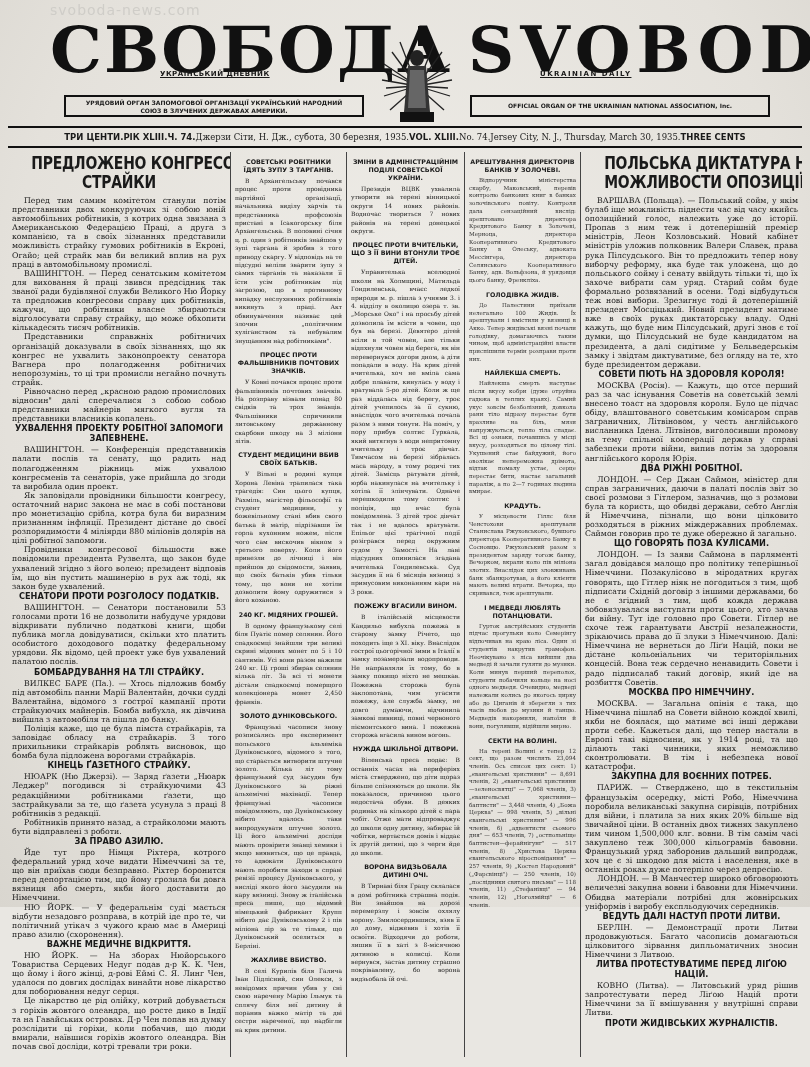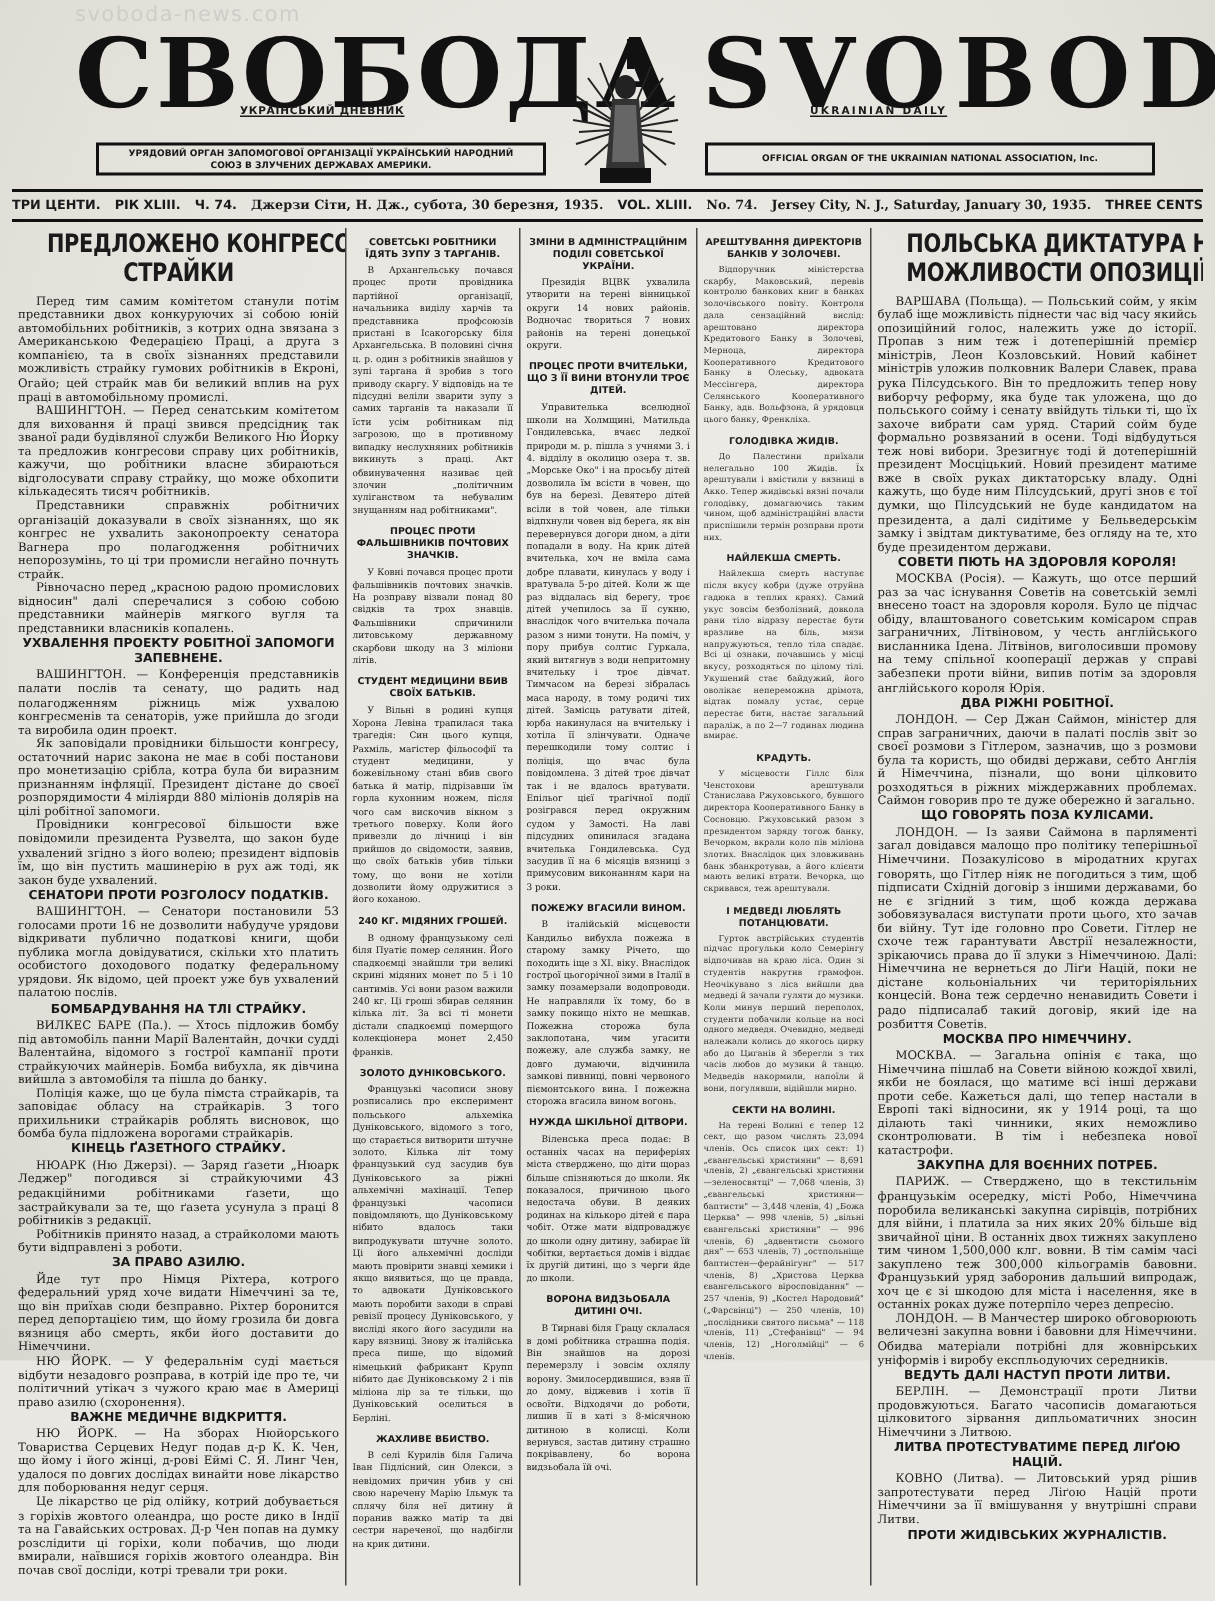--- a/index.html
+++ b/index.html
@@ -38,25 +38,25 @@
       font-family: "DejaVu Sans", sans-serif; font-weight: bold;
       font-size: 6px; line-height: 8px; text-align: center;
       box-sizing: border-box; padding-top: 2px;
     }
     .org-left { left: 56px; width: 300px; }
     .org-right { left: 462px; width: 300px; padding-top: 5px; }
     .emblem {
       position: absolute; left: 372px; top: 24px; width: 74px; height: 102px;
     }
     .dateline {
-      display: flex; align-items: center; justify-content: space-between;
+      display: flex; align-items: center; justify-content: center;
       height: 18px; font-size: 8.5px; font-family: "DejaVu Serif", serif;
       border-top: 2px solid #111; border-bottom: 2px solid #111;
     }
-    .dateline span { white-space: nowrap; font-weight: bold; }
+    .dateline span { white-space: nowrap; }
     .dateline .b { font-weight: bold; font-family: "DejaVu Sans", sans-serif; }
     
     .columns { display: flex; height: 905px; margin-top: 4px; }
     .col { box-sizing: border-box; padding: 0 4px; overflow: hidden; }
     .col + .col { border-left: 1px solid #444; }
     .c1 { width: 222px; }
     .c2 { width: 116px; }
     .c3 { width: 118px; }
     .c4 { width: 116px; }
     .c5 { width: 222px; }
@@ -128,21 +128,21 @@
     <div class="org-right">OFFICIAL ORGAN OF THE UKRAINIAN NATIONAL ASSOCIATION, Inc.</div>
   </div>
 
   <div class="dateline">
     <span class="b">ТРИ ЦЕНТИ.</span>
     <span class="b">РІК XLIII.</span>
     <span class="b">Ч. 74.</span>
     <span>Джерзи Сіти, Н. Дж., субота, 30 березня, 1935.</span>
     <span class="b">VOL. XLIII.</span>
     <span>No. 74.</span>
-    <span>Jersey City, N. J., Saturday, January 30, 1935.</span>
+    <span>Jersey City, N. J., Thursday, March 30, 1935.</span>
     <span class="b">THREE CENTS</span>
   </div>
 
   <div class="columns">
 
     <div class="col c1">
       <h1 class="big">
         <span class="l">ПРЕДЛОЖЕНО КОНГРЕСОВИ ТРИ</span>
         <span class="l">СТРАЙКИ</span>
       </h1>

